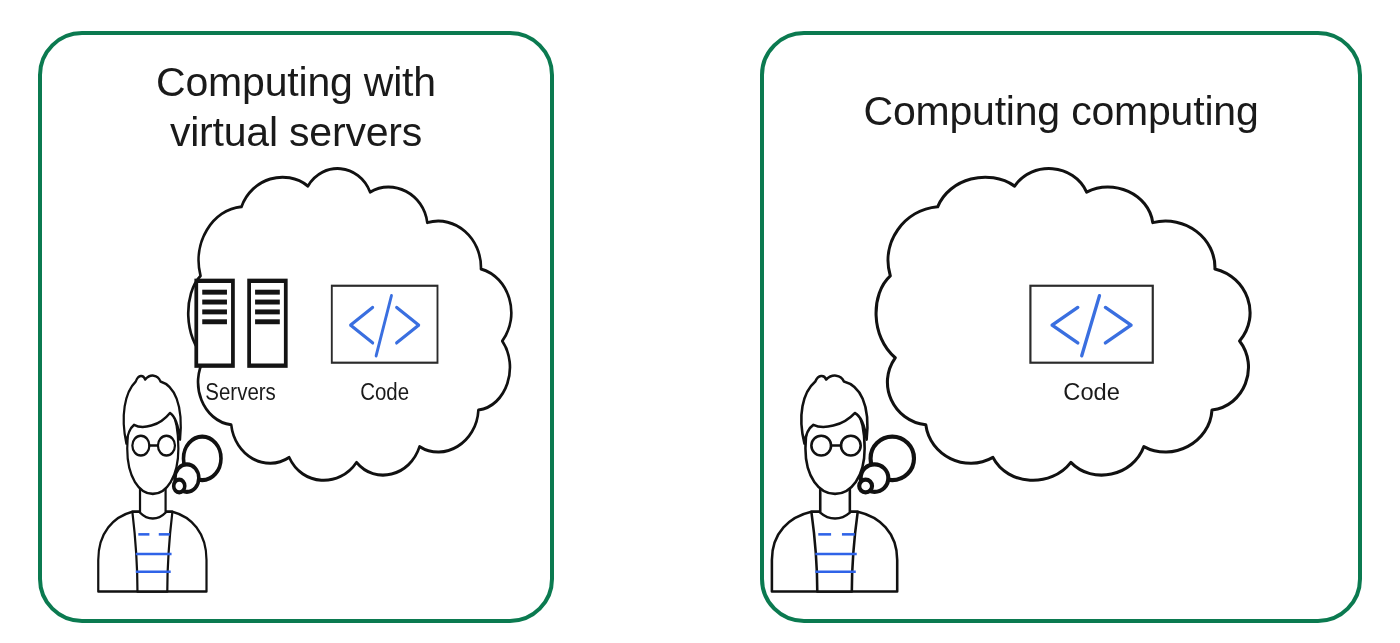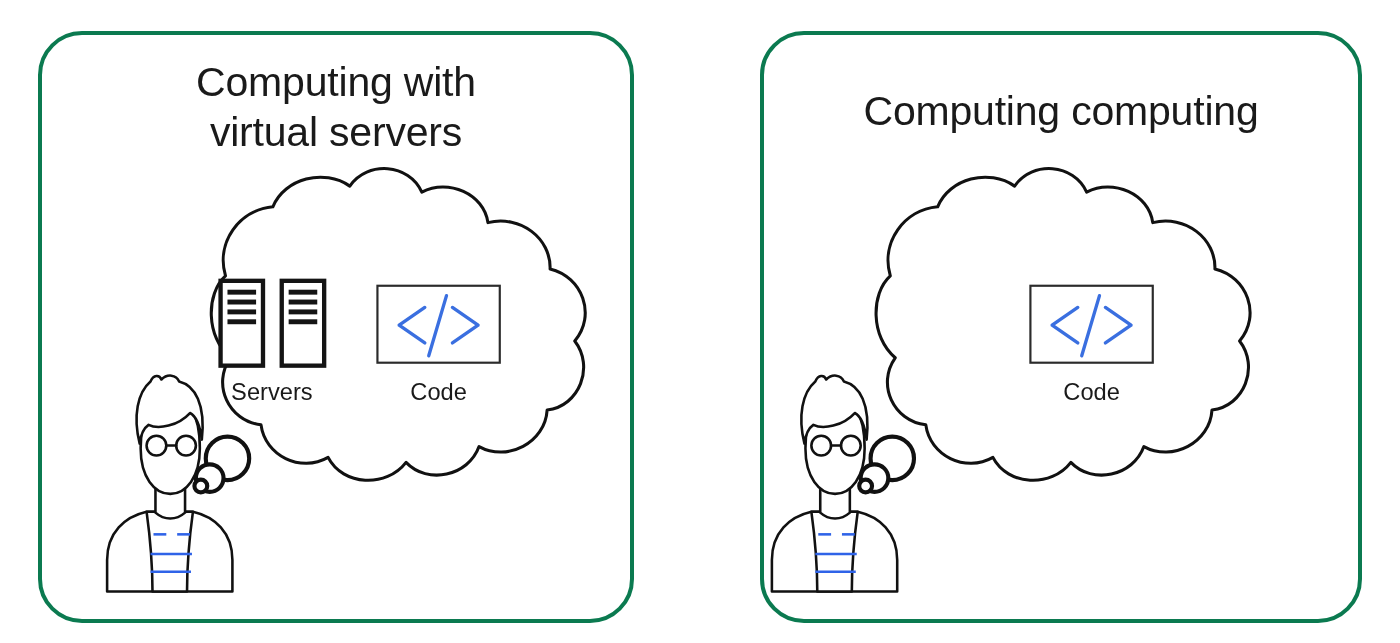--- a/index.html
+++ b/index.html
@@ -12,21 +12,21 @@
   }
   .stage{position:relative;width:1400px;height:643px;}
 
   .panel{
     position:absolute;
     border:4px solid #0b7a50;
     border-radius:44px;
     box-sizing:border-box;
     background:#ffffff;
   }
-  #panel-left{ left:38px;  top:31px; width:596px; height:592px; }
+  #panel-left{ left:38px;  top:31px; width:516px; height:592px; }
   #panel-right{ left:760px; top:31px; width:602px; height:592px; }
 
   .panel-title{
     position:absolute;
     left:0; right:0;
     text-align:center;
     color:#1a1a1a;
     font-weight:300;
     font-size:41px;
     line-height:1.23;

